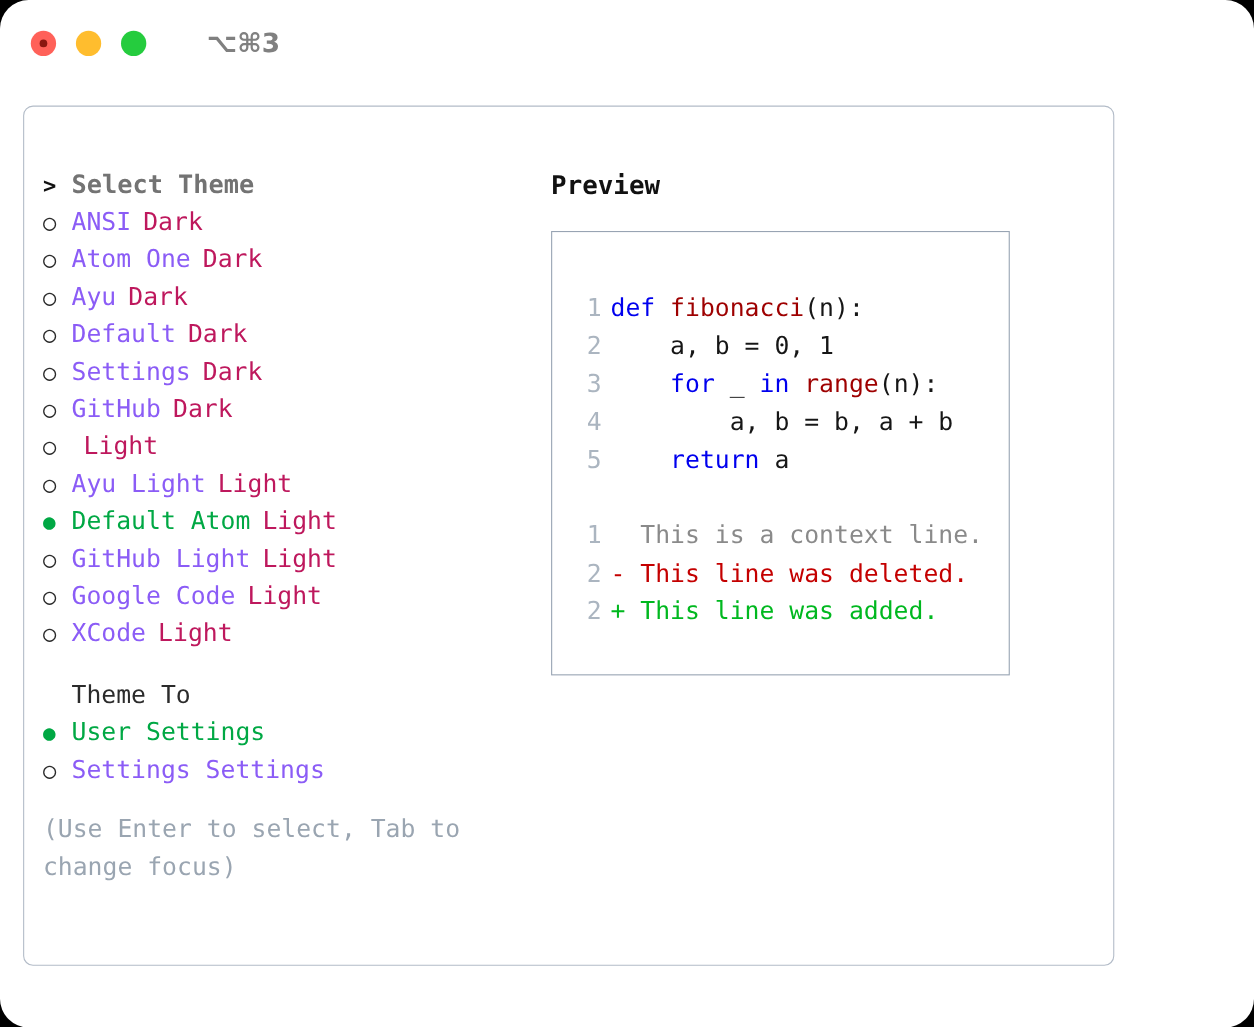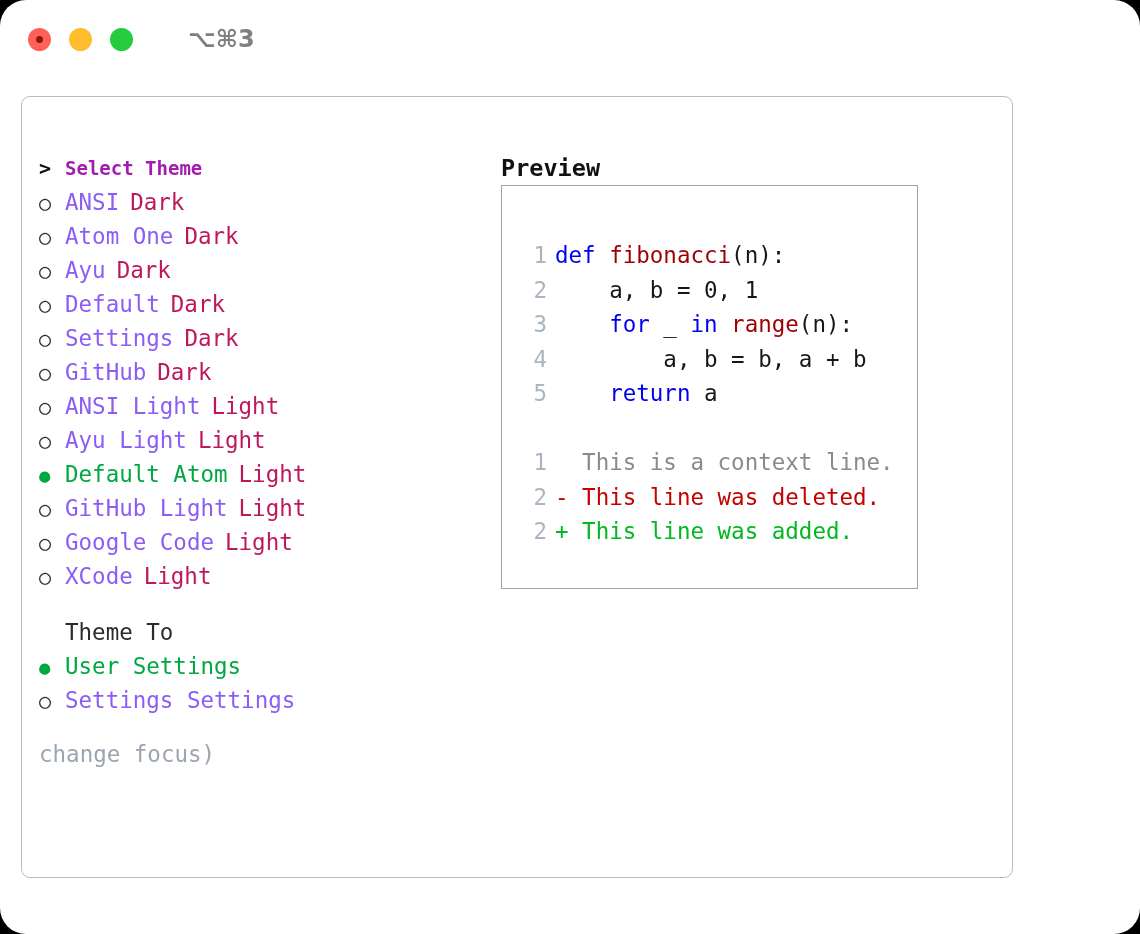--- a/index.html
+++ b/index.html
@@ -118,23 +118,23 @@
     font-size: 19px;
   }
   .marker.bullet-full::before { content: "\25CF"; }
   .marker.caret {
     color: #111111;
     font-weight: 700;
   }
   .marker.blank::before { content: ""; }
 
   .header-text {
-    color: #a21caf;
-    font-weight: 700;
-    font-size: 19px;
+    color: #737373;
+    font-weight: 700;
+    font-size: 23px;
   }
   .name {
     color: #8b5cf6;
   }
   .name.selected {
     color: #00a844;
   }
   .badge {
     color: #be185d;
     margin-left: 11px;
@@ -154,20 +154,21 @@
     width: 400px;
     margin-top: 20px;
   }
 
   
   #preview-title {
     color: #111111;
     font-weight: 700;
     font-size: 23.5px;
     line-height: 34px;
+    margin-bottom: 25px;
   }
   #preview-box {
     width: 417px;
     height: 404px;
     box-sizing: border-box;
     border: 1.5px solid #98a4b3;
     background: #ffffff;
     position: relative;
   }
   #code {
@@ -217,41 +218,42 @@
         <span class="header-text">Select Theme</span>
       </div>
 
       <div id="theme-items">
           <div class="row"><span class="marker bullet-empty"></span><span class="name">ANSI</span><span class="badge">Dark</span></div>
           <div class="row"><span class="marker bullet-empty"></span><span class="name">Atom One</span><span class="badge">Dark</span></div>
           <div class="row"><span class="marker bullet-empty"></span><span class="name">Ayu</span><span class="badge">Dark</span></div>
           <div class="row"><span class="marker bullet-empty"></span><span class="name">Default</span><span class="badge">Dark</span></div>
           <div class="row"><span class="marker bullet-empty"></span><span class="name">Settings</span><span class="badge">Dark</span></div>
           <div class="row"><span class="marker bullet-empty"></span><span class="name">GitHub</span><span class="badge">Dark</span></div>
-          <div class="row"><span class="marker bullet-empty"></span><span class="name">ANSI Light</span><span class="badge">Light</span></div>
+          <div class="row"><span class="marker bullet-empty"></span><span class="badge">Light</span></div>
           <div class="row"><span class="marker bullet-empty"></span><span class="name">Ayu Light</span><span class="badge">Light</span></div>
           <div class="row"><span class="marker bullet-full"></span><span class="name selected">Default Atom</span><span class="badge">Light</span></div>
           <div class="row"><span class="marker bullet-empty"></span><span class="name">GitHub Light</span><span class="badge">Light</span></div>
           <div class="row"><span class="marker bullet-empty"></span><span class="name">Google Code</span><span class="badge">Light</span></div>
           <div class="row"><span class="marker bullet-empty"></span><span class="name">XCode</span><span class="badge">Light</span></div>
         </div>
 
       <div class="gap-small"></div>
 
       <div class="row">
         <span class="marker blank"></span>
         <span class="section-label">Theme To</span>
       </div>
 
       <div id="apply-items">
           <div class="row"><span class="marker bullet-full"></span><span class="name selected">User Settings</span></div>
           <div class="row"><span class="marker bullet-empty"></span><span class="name">Settings Settings</span></div>
         </div>
 
       <div id="help">
+        <div>(Use Enter to select, Tab to</div>
         <div>change focus)</div>
       </div>
     </div>
 
     <div id="right-col">
       <div id="preview-title">Preview</div>
       <div id="preview-box">
         <div id="code"><span class="cline"><span class="lnum">1</span><span class="kw">def </span><span class="fn">fibonacci</span><span class="plain">(n):</span></span><span class="cline"><span class="lnum">2</span><span class="plain">    a, b = 0, 1</span></span><span class="cline"><span class="lnum">3</span><span class="plain">    </span><span class="kw">for</span><span class="plain"> _ </span><span class="kw">in </span><span class="fn">range</span><span class="plain">(n):</span></span><span class="cline"><span class="lnum">4</span><span class="plain">        a, b = b, a + b</span></span><span class="cline"><span class="lnum">5</span><span class="plain">    </span><span class="kw">return</span><span class="plain"> a</span></span><span class="blankline"></span><span class="cline"><span class="lnum">1</span><span class="ctx">  </span><span class="ctx">This is a context line.</span></span><span class="cline"><span class="lnum">2</span><span class="del">- </span><span class="del">This line was deleted.</span></span><span class="cline"><span class="lnum">2</span><span class="add">+ </span><span class="add">This line was added.</span></span></div>
       </div>
     </div>

